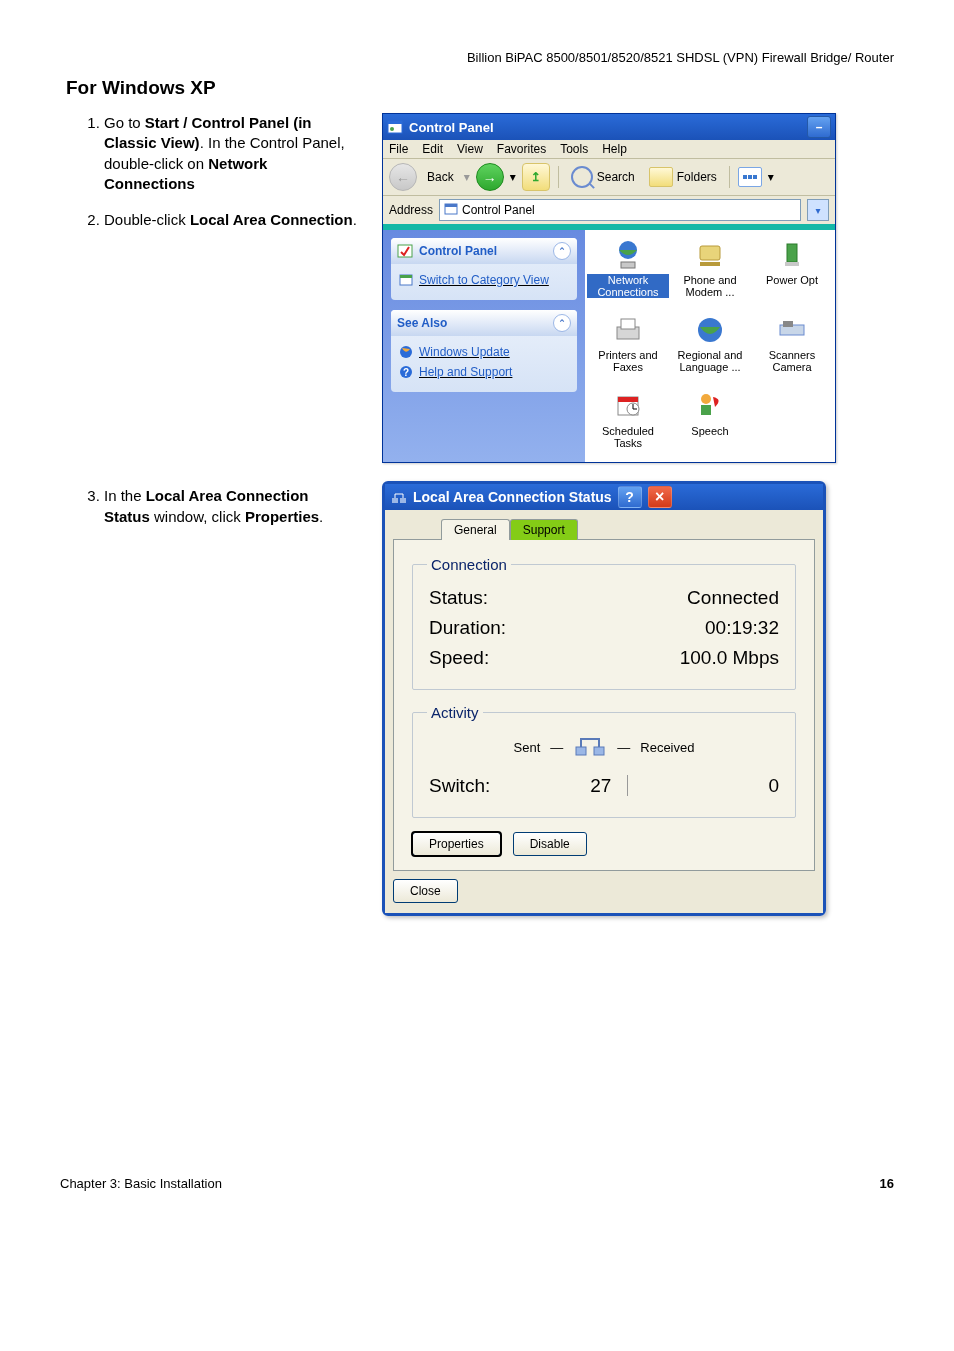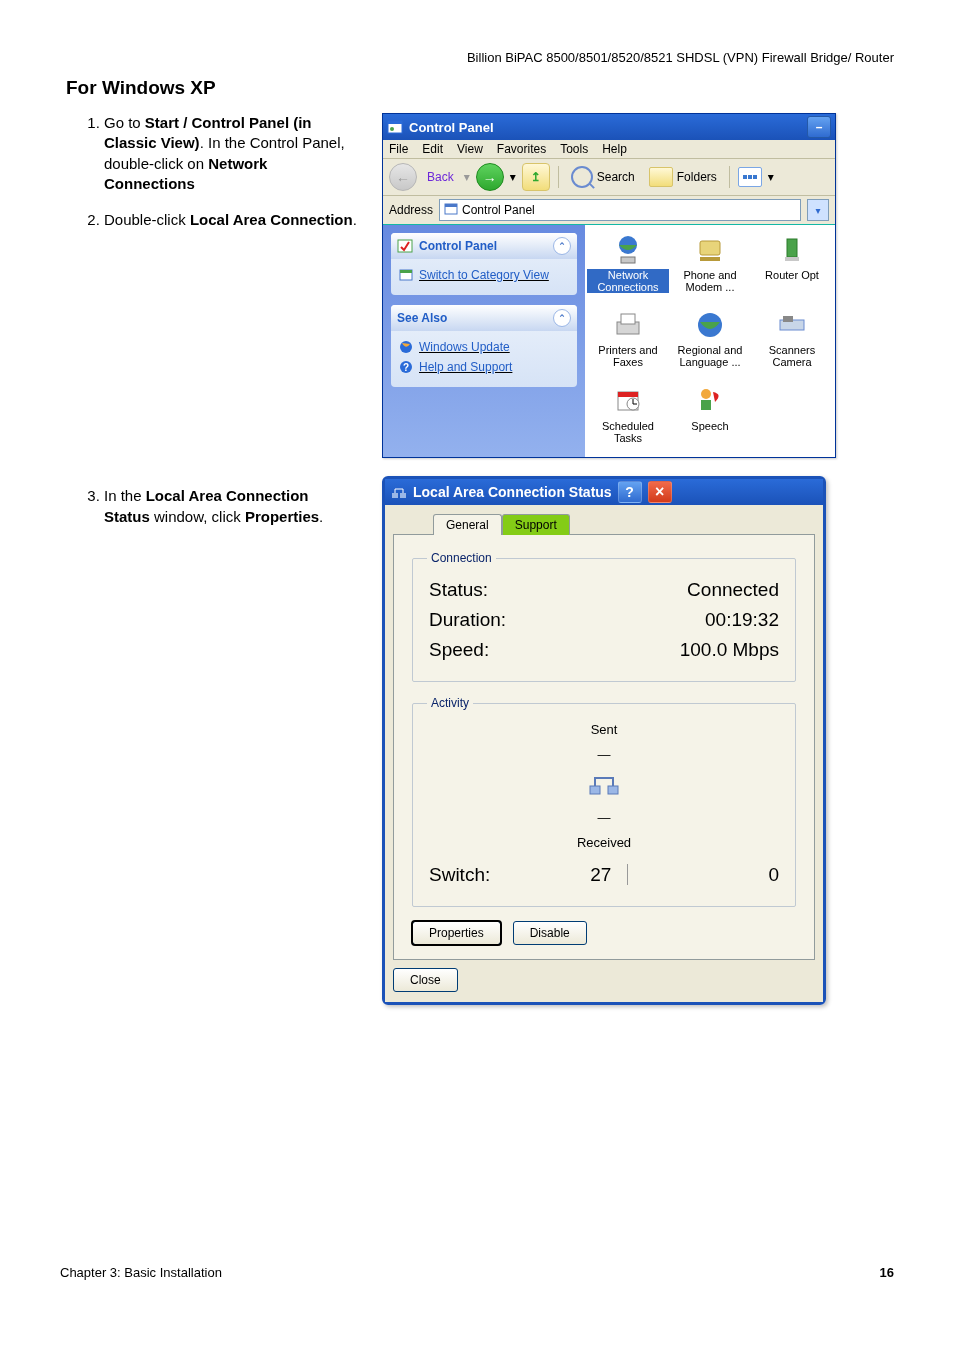--- a/index.html
+++ b/index.html
@@ -49,32 +49,32 @@
     border:1px solid #2459a8; font-size:12px;
   }
   .menubar {
     background:#ece9d8; border-bottom:1px solid #c0bda0;
     padding:2px 6px; display:flex; gap:14px; color:#000;
   }
   .toolbar {
     background:#ece9d8; padding:4px 6px; display:flex; align-items:center; gap:6px;
     border-bottom:1px solid #c0bda0;
   }
-  .tool-btn { display:inline-flex; align-items:center; gap:4px; padding:2px 4px; color:#6d28d9; }
+  .tool-btn { display:inline-flex; align-items:center; gap:4px; padding:2px 4px; color:#000000; }
   .tool-btn.enabled { color:#000; }
   .circle { width:26px; height:26px; border-radius:50%; display:inline-flex; align-items:center; justify-content:center; font-size:14px; font-weight:bold; }
   .circle.back { background: linear-gradient(#e6e6e6,#c8c8c8); color:#9a9a9a; border:1px solid #b6b6b6; }
   .circle.fwd  { background: linear-gradient(#5fd35f,#2ea82e); color:#fff; border:1px solid #1e8a1e; }
   .tool-up { width:26px;height:26px;border:1px solid #d8c46a; background:linear-gradient(#fff8d6,#f2dd7a); border-radius:4px; color:#2ea82e; display:inline-flex;align-items:center;justify-content:center;font-weight:bold;}
   .tool-search-icon { width:18px;height:18px;border-radius:50%;border:2px solid #6a8bd0; display:inline-block; position:relative;}
   .tool-search-icon::after{content:'';position:absolute;width:6px;height:2px;background:#6a8bd0;right:-4px;bottom:-1px;transform:rotate(45deg);}
   .tool-folder-icon { width:22px;height:18px;border:1px solid #d8c46a;background:linear-gradient(#fff8d6,#f2dd7a);border-radius:2px; display:inline-block;}
   .tool-views { width:22px;height:18px;border:1px solid #7aa6e5;background:#fff; display:inline-flex;align-items:center;justify-content:center;gap:1px;border-radius:2px;}
   .tool-views span{width:4px;height:4px;background:#3a78d0;display:inline-block;}
-  .addressbar { background:#ece9d8; padding:3px 6px; display:flex; align-items:center; gap:6px; border-bottom:1px solid #14b8a6;}
+  .addressbar { background:#ece9d8; padding:3px 6px; display:flex; align-items:center; gap:6px; border-bottom:6px solid #14b8a6;}
   .addressbar input {
     flex:1; border:1px solid #7f9db9; height:20px; font-size:12px; padding:0 4px 0 22px;
     background:#fff;
   }
   .addressbar .inline-icon{position:relative;}
   .addressbar .inline-icon .cp16{position:absolute;left:5px;top:3px;width:14px;height:14px;display:inline-block;}
   .addressbar .go { width:20px;height:20px;border:1px solid #7f9db9;background:#cfe2ff;color:#2f6bd0;display:inline-flex;align-items:center;justify-content:center;font-size:10px;}
   .client { background:#fff; display:flex; height:232px; }
   .sidebar { width:202px; background:linear-gradient(#678ae0,#93b1ee); padding:8px; box-sizing:border-box; display:flex;flex-direction:column;gap:10px;}
   .panel { background:linear-gradient(#eaf1fb,#d6e3f6); border-radius:4px; overflow:hidden; }
@@ -94,29 +94,29 @@
   
   svg{display:block;}
 
   
   .dialog { border:3px solid #1b52b8; border-radius:6px; width:438px; font-size:13px; box-shadow:2px 2px 4px rgba(0,0,0,0.25);}
   .dlg-title{ background:linear-gradient(#2a6bd8,#1b52b8);color:#fff;font-weight:bold;font-size:14px;display:flex;align-items:center;gap:6px;padding:2px 2px 2px 6px;}
   .dlg-btn{width:22px;height:20px;border-radius:3px;display:inline-flex;align-items:center;justify-content:center;border:1px solid #fff3;}
   .dlg-help{background:linear-gradient(#64a2f1,#2f6bd0);color:#fff;font-weight:bold;}
   .dlg-close{background:linear-gradient(#f16a4a,#d23a1a);color:#fff;font-weight:bold;font-size:16px;}
   .dlg-body{background:#ece9d8;padding:8px;}
-  .tabs{display:flex; gap:0; margin-left:4px;padding-left:36px;}
+  .tabs{display:flex; gap:0; margin-left:12px;padding-left:36px;}
   .tab{border:1px solid #919b9c;border-bottom:none;background:#ece9d8;padding:3px 12px;border-radius:3px 3px 0 0;font-size:12px;position:relative;top:1px;}
   .tab.active{background:#f5f3e8;z-index:2;}
   .tab:not(.active){background:#84cc16;color:#000;}
   .tabpage{border:1px solid #919b9c;background:#f5f3e8;padding:16px 18px 14px 18px;}
   fieldset{border:1px solid #c0c9d2;border-radius:2px;padding:10px 14px 16px 14px;margin:0 0 14px 0;}
-  legend{color:#0a246a;padding:0 4px;font-size:12px;margin-top:24px;}
+  legend{color:#0a246a;padding:0 4px;font-size:15px;margin-top:24px;}
   .row{display:flex;justify-content:space-between;padding:4px 2px;font-size:19px;}
-  .activity-mid{display:flex;align-items:center;justify-content:center;gap:10px;margin:2px 0 10px 0;color:#000;flex-direction:column;}
+  .activity-mid{display:flex;align-items:center;justify-content:center;gap:10px;margin:2px 0 10px 0;color:#000;}
   .btnrow{display:flex;gap:12px;margin-top:2px;}
   .xp-btn{border:1px solid #003c74;background:linear-gradient(#fff,#ece9d8);padding:4px 16px;font-size:12px;border-radius:3px;}
   .xp-btn.emph{outline:2px solid #000;outline-offset:-1px;}
   .dlg-footer{display:flex;justify-content:flex-start;padding:8px 4px 2px 0;}
 
   .footer{display:flex;justify-content:space-between;margin-top:260px;font-size:13px;}
 </style>
 </head>
 <body>
 
@@ -274,21 +274,21 @@
                 </div>
               <span class="lbl">Phone and Modem ...</span>
             </div>
             <div class="cp-item">
               <div class="ic">
                   <svg width="34" height="34" viewBox="0 0 34 34">
                     <rect x="12" y="6" width="10" height="18" fill="#4aa24a" stroke="#2a7a2a"></rect>
                     <rect x="10" y="24" width="14" height="4" fill="#c8c8c8"></rect>
                   </svg>
                 </div>
-              <span class="lbl">Router Opt</span>
+              <span class="lbl">Power Opt</span>
             </div>
             <div class="cp-item">
               <div class="ic">
                   <svg width="34" height="34" viewBox="0 0 34 34">
                     <rect x="6" y="14" width="22" height="12" fill="#d6d6d6" stroke="#888"></rect>
                     <rect x="10" y="6" width="14" height="10" fill="#fff" stroke="#888"></rect>
                   </svg>
                 </div>
               <span class="lbl">Printers and Faxes</span>
             </div>

